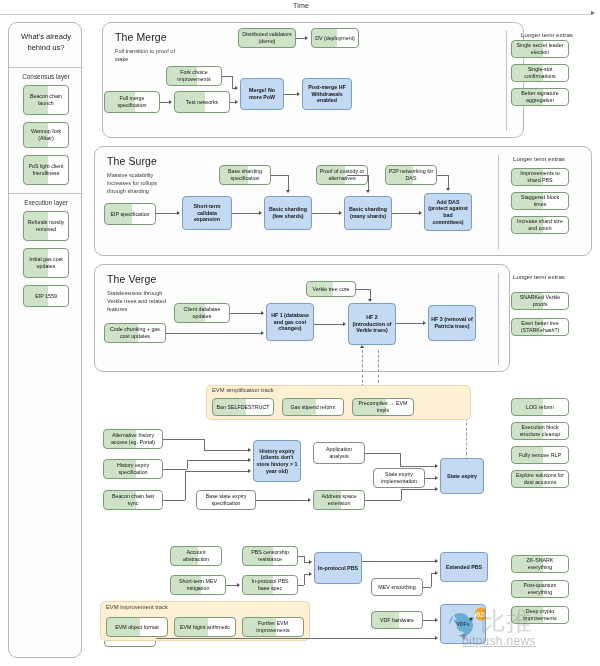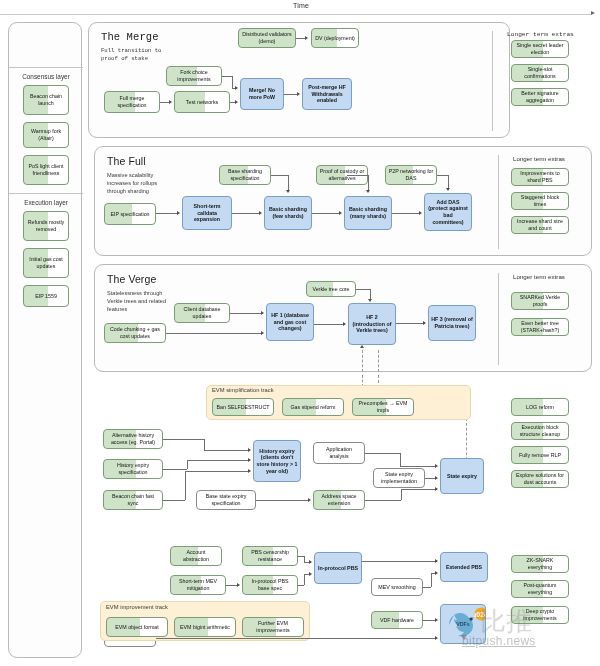--- a/index.html
+++ b/index.html
@@ -205,20 +205,21 @@
 </head>
 <body>
 
 <div id="root">
 
   <div class="time-label" style="left:293px; top:2px;">Time</div>
   <div class="time-axis" style="left:0px; top:14px; width:591px;"></div>
   <div class="time-arrow" style="left:591px; top:11px;"></div>
 
   <div class="sidebar">
+    <div class="sidebar-title">What's already behind us?</div>
     <div class="sb-divider" style="top:44px;"></div>
     <div class="sb-section-label" style="top:50px;">Consensus layer</div>
 
     <div class="node green" style="left:14px; top:62px; width:46px; height:30px;">
       <span>Beacon chain launch</span>
     </div>
     <div class="node green" style="left:14px; top:99px; width:46px; height:26px;">
       <span>Warmup fork (Altair)</span>
     </div>
     <div class="node green" style="left:14px; top:132px; width:46px; height:30px;">
@@ -232,21 +233,21 @@
       <span>Refunds mostly removed</span>
     </div>
     <div class="node green" style="left:14px; top:225px; width:46px; height:30px;">
       <span>Initial gas cost updates</span>
     </div>
     <div class="node green" style="left:14px; top:262px; width:46px; height:22px;">
       <span>EIP 1559</span>
     </div>
   </div>
 
-  <div class="panel" style="left:88px; top:22px; width:422px; height:116px;font-family:Liberation Mono, monospace;">
+  <div class="panel" style="left:102px; top:22px; width:422px; height:116px;">
     <div class="panel-title" style="left:12px; top:8px;">The Merge</div>
     <div class="panel-sub" style="left:12px; top:24px;">Full transition to proof of stake</div>
     <div class="extras-sep" style="left:403px; top:8px; height:100px;"></div>
     <div class="extras-label" style="left:418px; top:8px;">Longer term extras</div>
   </div>
 
   <div class="node green" style="left:104px; top:91px; width:56px; height:22px;">
     <span>Full merge specification</span>
     </div>
   <div class="node green" style="left:174px; top:91px; width:56px; height:22px;">
@@ -285,21 +286,21 @@
     <span>Single secret leader election</span>
     </div>
   <div class="node green" style="left:511px; top:64px; width:58px; height:18px;">
     <span>Single-slot confirmations</span>
     </div>
   <div class="node green" style="left:511px; top:88px; width:58px; height:18px;">
     <span>Better signature aggregation</span>
     </div>
 
   <div class="panel" style="left:94px; top:146px; width:498px; height:110px;">
-    <div class="panel-title" style="left:12px; top:8px;">The Full</div>
+    <div class="panel-title" style="left:12px; top:8px;">The Surge</div>
     <div class="panel-sub" style="left:12px; top:24px;">Massive scalability increases for rollups through sharding</div>
     <div class="extras-sep" style="left:403px; top:8px; height:94px;"></div>
     <div class="extras-label" style="left:418px; top:8px;">Longer term extras</div>
   </div>
   <div class="node green" style="left:104px; top:203px; width:52px; height:22px;">
     <span>EIP specification</span>
     </div>
   <div class="node blue" style="left:182px; top:196px; width:50px; height:34px;">
     <span>Short-term calldata expansion</span>
     </div>
@@ -343,21 +344,21 @@
   <div class="node green" style="left:511px; top:168px; width:58px; height:18px;">
     <span>Improvements to shard PBS</span>
     </div>
   <div class="node green" style="left:511px; top:192px; width:58px; height:18px;">
     <span>Staggered block times</span>
     </div>
   <div class="node green" style="left:511px; top:216px; width:58px; height:18px;">
     <span>Increase shard size and count</span>
     </div>
 
-  <div class="panel" style="left:94px; top:264px; width:498px; height:108px;">
+  <div class="panel" style="left:94px; top:264px; width:416px; height:108px;">
     <div class="panel-title" style="left:12px; top:8px;">The Verge</div>
     <div class="panel-sub" style="left:12px; top:24px;">Statelessness through Verkle trees and related features</div>
     <div class="extras-sep" style="left:403px; top:8px; height:92px;"></div>
     <div class="extras-label" style="left:418px; top:8px;">Longer term extras</div>
   </div>
   <div class="node green" style="left:104px; top:323px; width:62px; height:20px;">
     <span>Code chunking + gas cost updates</span>
     </div>
   <div class="node green" style="left:174px; top:303px; width:56px; height:20px;">
     <span>Client database updates</span>

